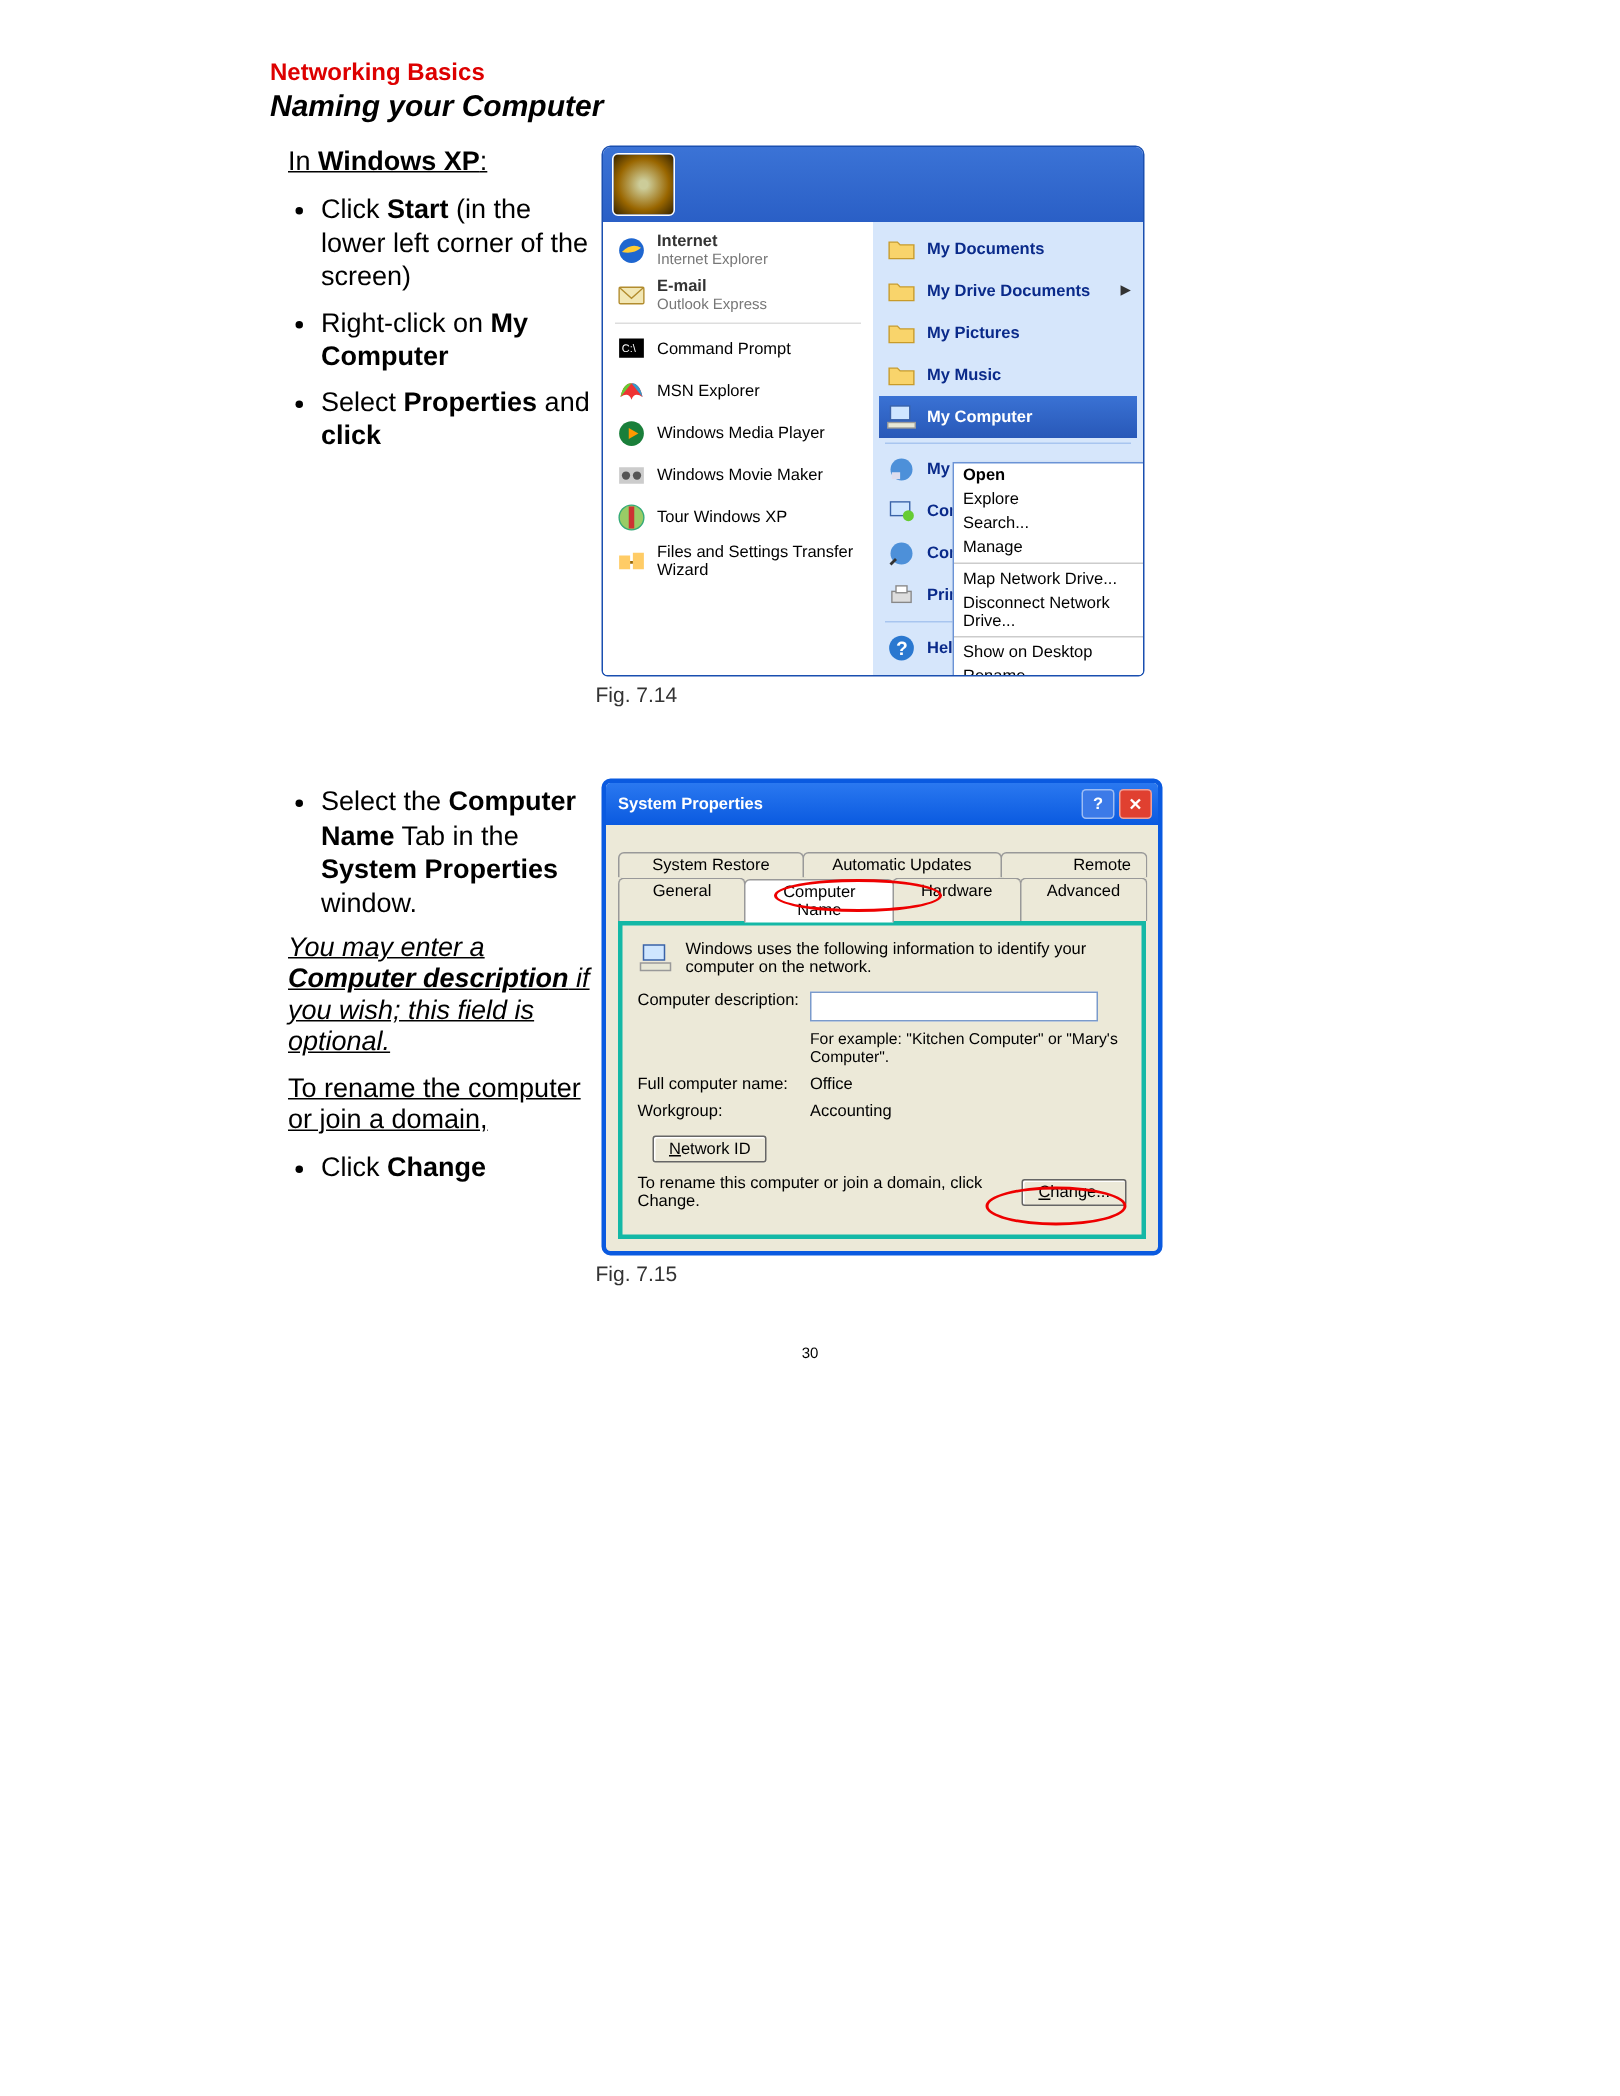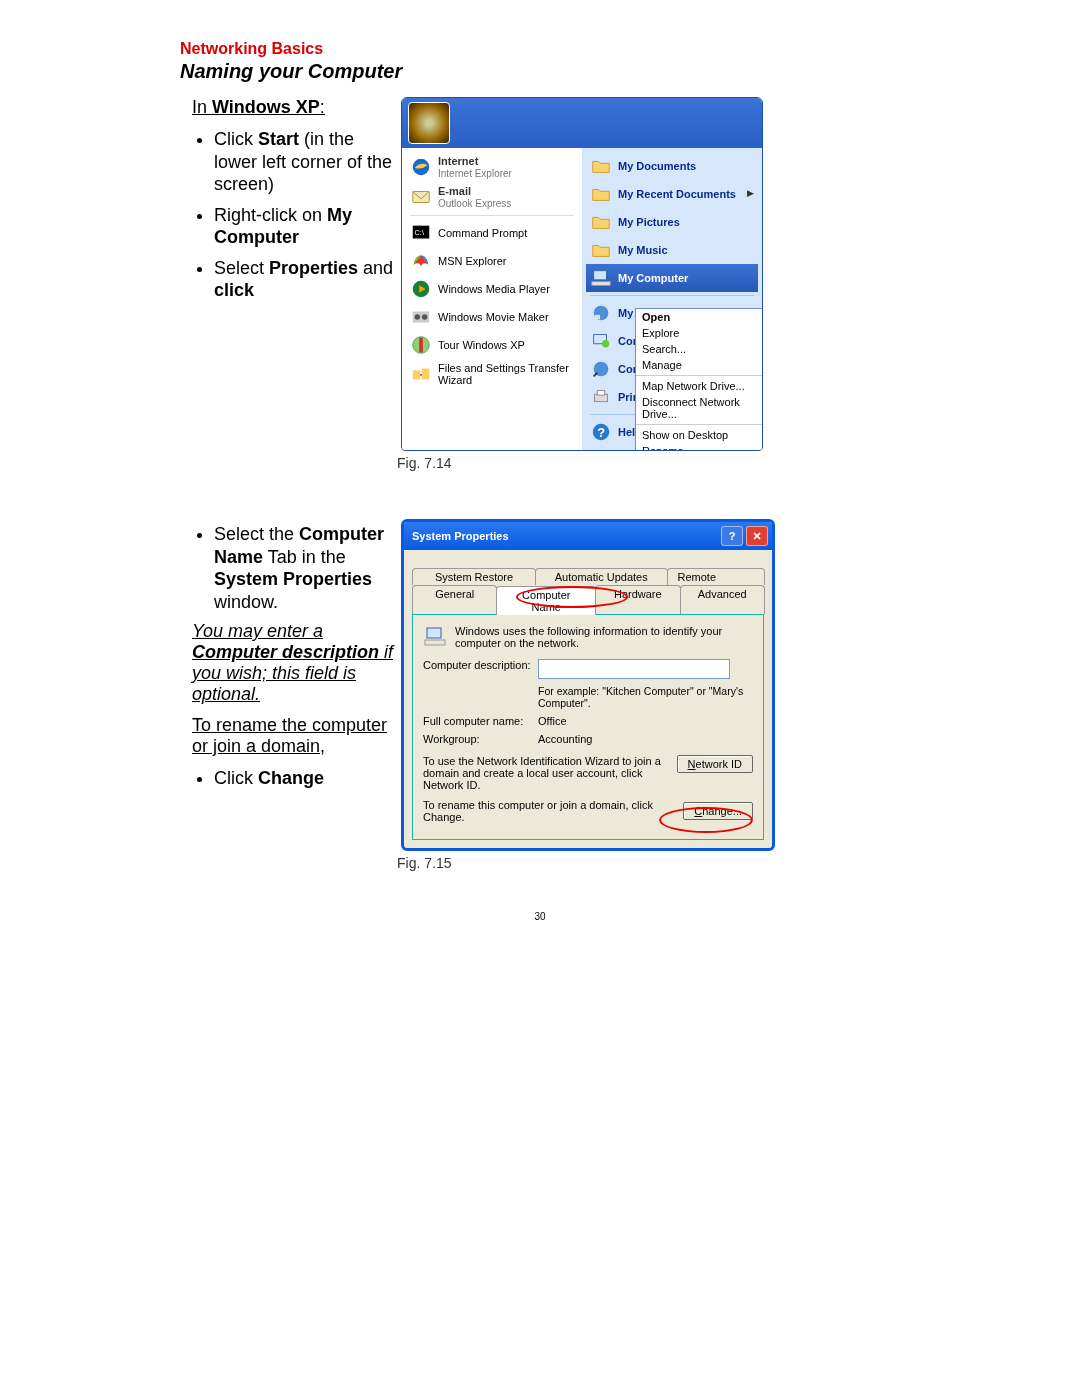--- a/index.html
+++ b/index.html
@@ -116,21 +116,21 @@
     font-size:11px;
   }
   .tab.active { background:#fff; position:relative; top:1px; z-index:2;}
   .ring-tab {
     position:absolute; width:108px; height:18px;
     border:2px solid #e00; border-radius:50%;
     margin-left:-6px; margin-top:-3px;
     pointer-events:none;
   }
   .sd-panel {
-    background:#ece9d8; border:1px solid #14b8a6; margin:0 8px 8px 8px;
+    background:#ece9d8; border:3px solid #14b8a6; margin:0 8px 8px 8px;
     padding:10px 10px; position:relative;
   }
   .sd-row { display:flex; align-items:flex-start; margin-bottom:6px;}
   .sd-row label { width:115px; flex-shrink:0; }
   .sd-row .val { }
   .sd-input { border:1px solid #7a9acb; background:#fff; height:18px; width:190px;}
   .sd-btn {
     border:1px solid #666; background:#ece9d8;
     padding:2px 10px; border-radius:2px;
     box-shadow:1px 1px 0 #fff inset;
@@ -259,21 +259,21 @@
                   </svg>
                 </span>
                 <span class="rlbl">My Documents</span>
               </div>
             <div class="sm-item">
                 <span class="ic">
                   <svg viewBox="0 0 24 24">
                     <path d="M3 7h6l2 2h10v10H3z" fill="#f9d46b" stroke="#c89b2a"></path>
                   </svg>
                 </span>
-                <span class="rlbl">My Recent Documents</span>
+                <span class="rlbl">My Drive Documents</span>
                 <span class="tri">▶</span>
               </div>
             <div class="sm-item">
                 <span class="ic">
                   <svg viewBox="0 0 24 24">
                     <path d="M3 7h6l2 2h10v10H3z" fill="#f9d46b" stroke="#c89b2a"></path>
                   </svg>
                 </span>
                 <span class="rlbl">My Pictures</span>
               </div>
@@ -385,21 +385,21 @@
         <div class="sd-title">
           <span>System Properties</span>
           <span style="flex:1"></span>
           <span class="wbtn help">?</span>
           <span class="wbtn close">✕</span>
         </div>
         <div class="sd-tabs">
           <div class="tabrow">
             <div class="tab" style="flex:1.2;text-align:center">System Restore</div>
             <div class="tab" style="flex:1.3;text-align:center">Automatic Updates</div>
-            <div class="tab" style="flex:.9;text-align:left">Remote</div>
+            <div class="tab" style="flex:.9;text-align:right">Remote</div>
           </div>
           <div class="tabrow">
             <div class="tab" style="flex:.9;text-align:center">General</div>
             <div class="tab active" style="flex:1.1;text-align:center;position:relative">
               <span class="ring-tab"></span>
               <span>Computer Name</span>
             </div>
             <div class="tab" style="flex:.9;text-align:center">Hardware</div>
             <div class="tab" style="flex:.9;text-align:center">Advanced</div>
           </div>
@@ -424,21 +424,20 @@
             </div>
           <div class="sd-row">
             <label>Full computer name:</label>
             <span class="val">Office</span>
           </div>
           <div class="sd-row">
             <label>Workgroup:</label>
             <span class="val">Accounting</span>
           </div>
           <div class="sd-row" style="margin-top:10px">
-            <span style="flex:1">To use the Network Identification Wizard to join a domain and create a local user account, click Network ID.</span>
             <span class="sd-btn" style="margin-left:10px; white-space:nowrap; align-self:flex-start"><u>N</u><span>etwork ID</span></span>
           </div>
           <div class="sd-row" style="margin-top:8px; align-items:center">
             <span style="flex:1">To rename this computer or join a domain, click Change.</span>
             <span class="sd-btn" style="margin-left:10px; white-space:nowrap"><u>C</u><span>hange...</span></span>
           </div>
           <span class="ring-chg"></span>
         </div>
       </div>
       <div class="fig-cap">Fig. 7.15</div>

